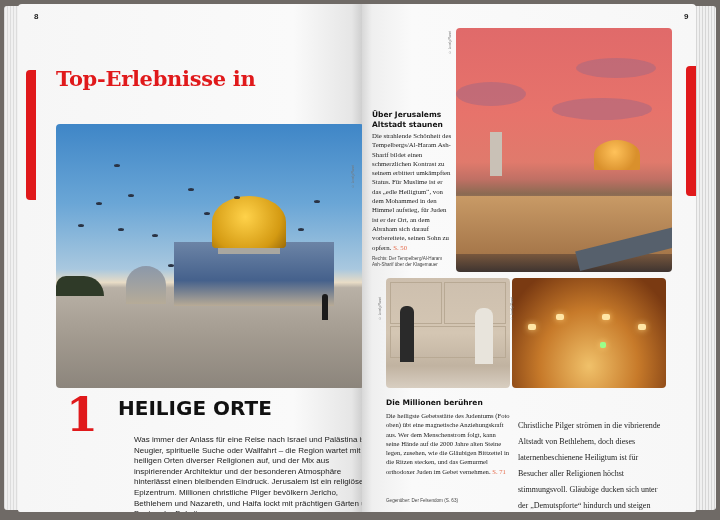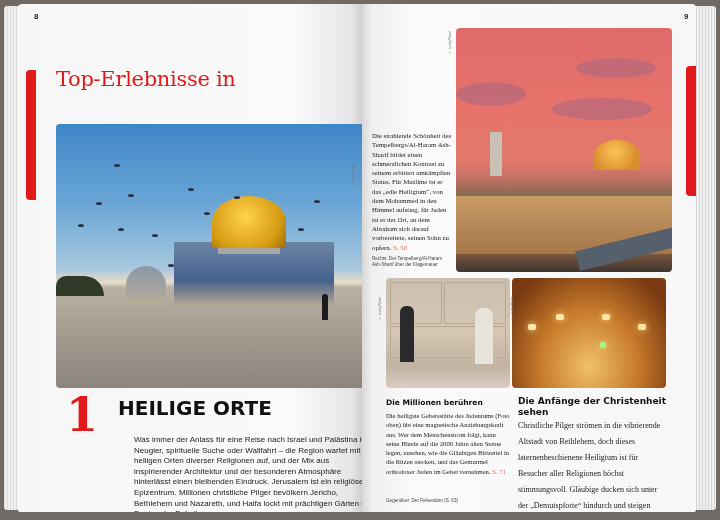--- a/index.html
+++ b/index.html
@@ -29,21 +29,21 @@
     background:linear-gradient(90deg,#d8d8d8 0%,#efefef 3%,#fafafa 15%,#f7f7f7 100%); }
 
   .page-num { position:absolute; top:8px; font-size:8px; font-weight:bold; color:#222; }
   .tab-left { position:absolute; left:8px; top:66px; width:10px; height:130px;
     background:#e0191b; border-radius:4px 0 0 4px; }
   .tab-right { position:absolute; right:0px; top:62px; width:10px; height:130px;
     background:#e0191b; border-radius:4px 0 0 4px; }
 
   .title {
     position:absolute; left:38px; top:64px; margin:0;
-    font-family:"DejaVu Serif", serif; font-weight:normal;
+    font-family:"DejaVu Serif", serif; font-weight:bold;
     font-size:21px; line-height:22px; color:#e0191b; letter-spacing:-0.3px;
   }
   .photo { position:absolute; border-radius:4px; overflow:hidden; }
   .photo-dome {
     left:38px; top:120px; width:308px; height:264px;
     background:linear-gradient(180deg,#3f86c7 0%,#6aa6d6 30%,#a9c8df 55%,#e8dcc6 60%,#b9b1a6 62%,#a39b90 80%,#8c857c 100%);
   }
   .dome-building { position:absolute; left:118px; top:118px; width:160px; height:64px;
     background:linear-gradient(180deg,#6c84a6,#45618c 60%,#b8ab96); }
   .dome-gold { position:absolute; left:156px; top:72px; width:74px; height:52px;
@@ -141,20 +141,21 @@
     <h2 class="heading-main">HEILIGE ORTE</h2>
     <p class="body-main">Was immer der Anlass für eine Reise nach Israel und Palästina ist – Neugier, spirituelle Suche oder Wallfahrt – die Region wartet mit heiligen Orten diverser Religionen auf, und der Mix aus inspirierender Architektur und der besonderen Atmosphäre hinterlässt einen bleibenden Eindruck. Jerusalem ist ein religiöses Epizentrum. Millionen christliche Pilger bevölkern Jericho, Bethlehem und Nazareth, und Haifa lockt mit prächtigen Gärten und Bauten der Baha'i.</p>
   </div>
 
   <div class="page page-right">
     <div class="page-num" style="left:322px;">9</div>
     <div class="tab-right"></div>
 
     <div class="credit" style="left:86px;top:24px;height:26px">© Lonely Planet</div>
 
+    <h3 class="side-heading">Über Jerusalems Altstadt staunen</h3>
     <p class="side-body">
       <span>Die strahlende Schönheit des Tempelbergs/Al-Haram Ash-Sharif bildet einen schmerzlichen Kontrast zu seinem erbittert umkämpften Status. Für Muslime ist er das „edle Heiligtum“, von dem Mohammed in den Himmel aufstieg, für Juden ist er der Ort, an dem Abraham sich darauf vorbereitete, seinen Sohn zu opfern.</span>
       <span class="ref">S. 50</span>
     </p>
     <p class="side-caption">Rechts: Der Tempelberg/Al-Haram Ash-Sharif über der Klagemauer</p>
 
     <div class="photo photo-sunset">
       <div class="cloud" style="left:120px;top:30px;width:80px;height:20px"></div>
       <div class="cloud" style="left:0;top:54px;width:70px;height:24px"></div>
       <div class="cloud" style="left:96px;top:70px;width:100px;height:22px"></div>
@@ -182,19 +183,18 @@
     </div>
     <div class="credit" style="left:148px;top:276px;height:40px">© Lonely Planet</div>
 
     <h3 class="col-heading h-klage">Die Millionen berühren</h3>
     <p class="col-body b-klage">
       <span>Die heiligste Gebetsstätte des Judentums (Foto oben) übt eine magnetische Anziehungskraft aus. Wer dem Menschenstrom folgt, kann seine Hände auf die 2000 Jahre alten Steine legen, zusehen, wie die Gläubigen Bittzettel in die Ritzen stecken, und das Gemurmel orthodoxer Juden im Gebet vernehmen.</span>
       <span class="ref">S. 71</span>
     </p>
     <p class="c-klage">Gegenüber: Der Felsendom (S. 63)</p>
 
-    <h3 class="col-heading h-christ">Die Anfänge der Christenheit sehen</h3>
     <p class="col-body b-christ">
       <span>Christliche Pilger strömen in die vibrierende Altstadt von Bethlehem, doch dieses laternenbeschienene Heiligtum ist für Besucher aller Religionen höchst stimmungsvoll. Gläubige ducken sich unter der „Demutspforte“ hindurch und steigen hinab in die Grotte (Foto oben), in der, so glauben sie, Jesus geboren wurde.</span>
       <span class="ref">S. 291</span>
     </p>
   </div>
 </div>
 
 </body></html>

